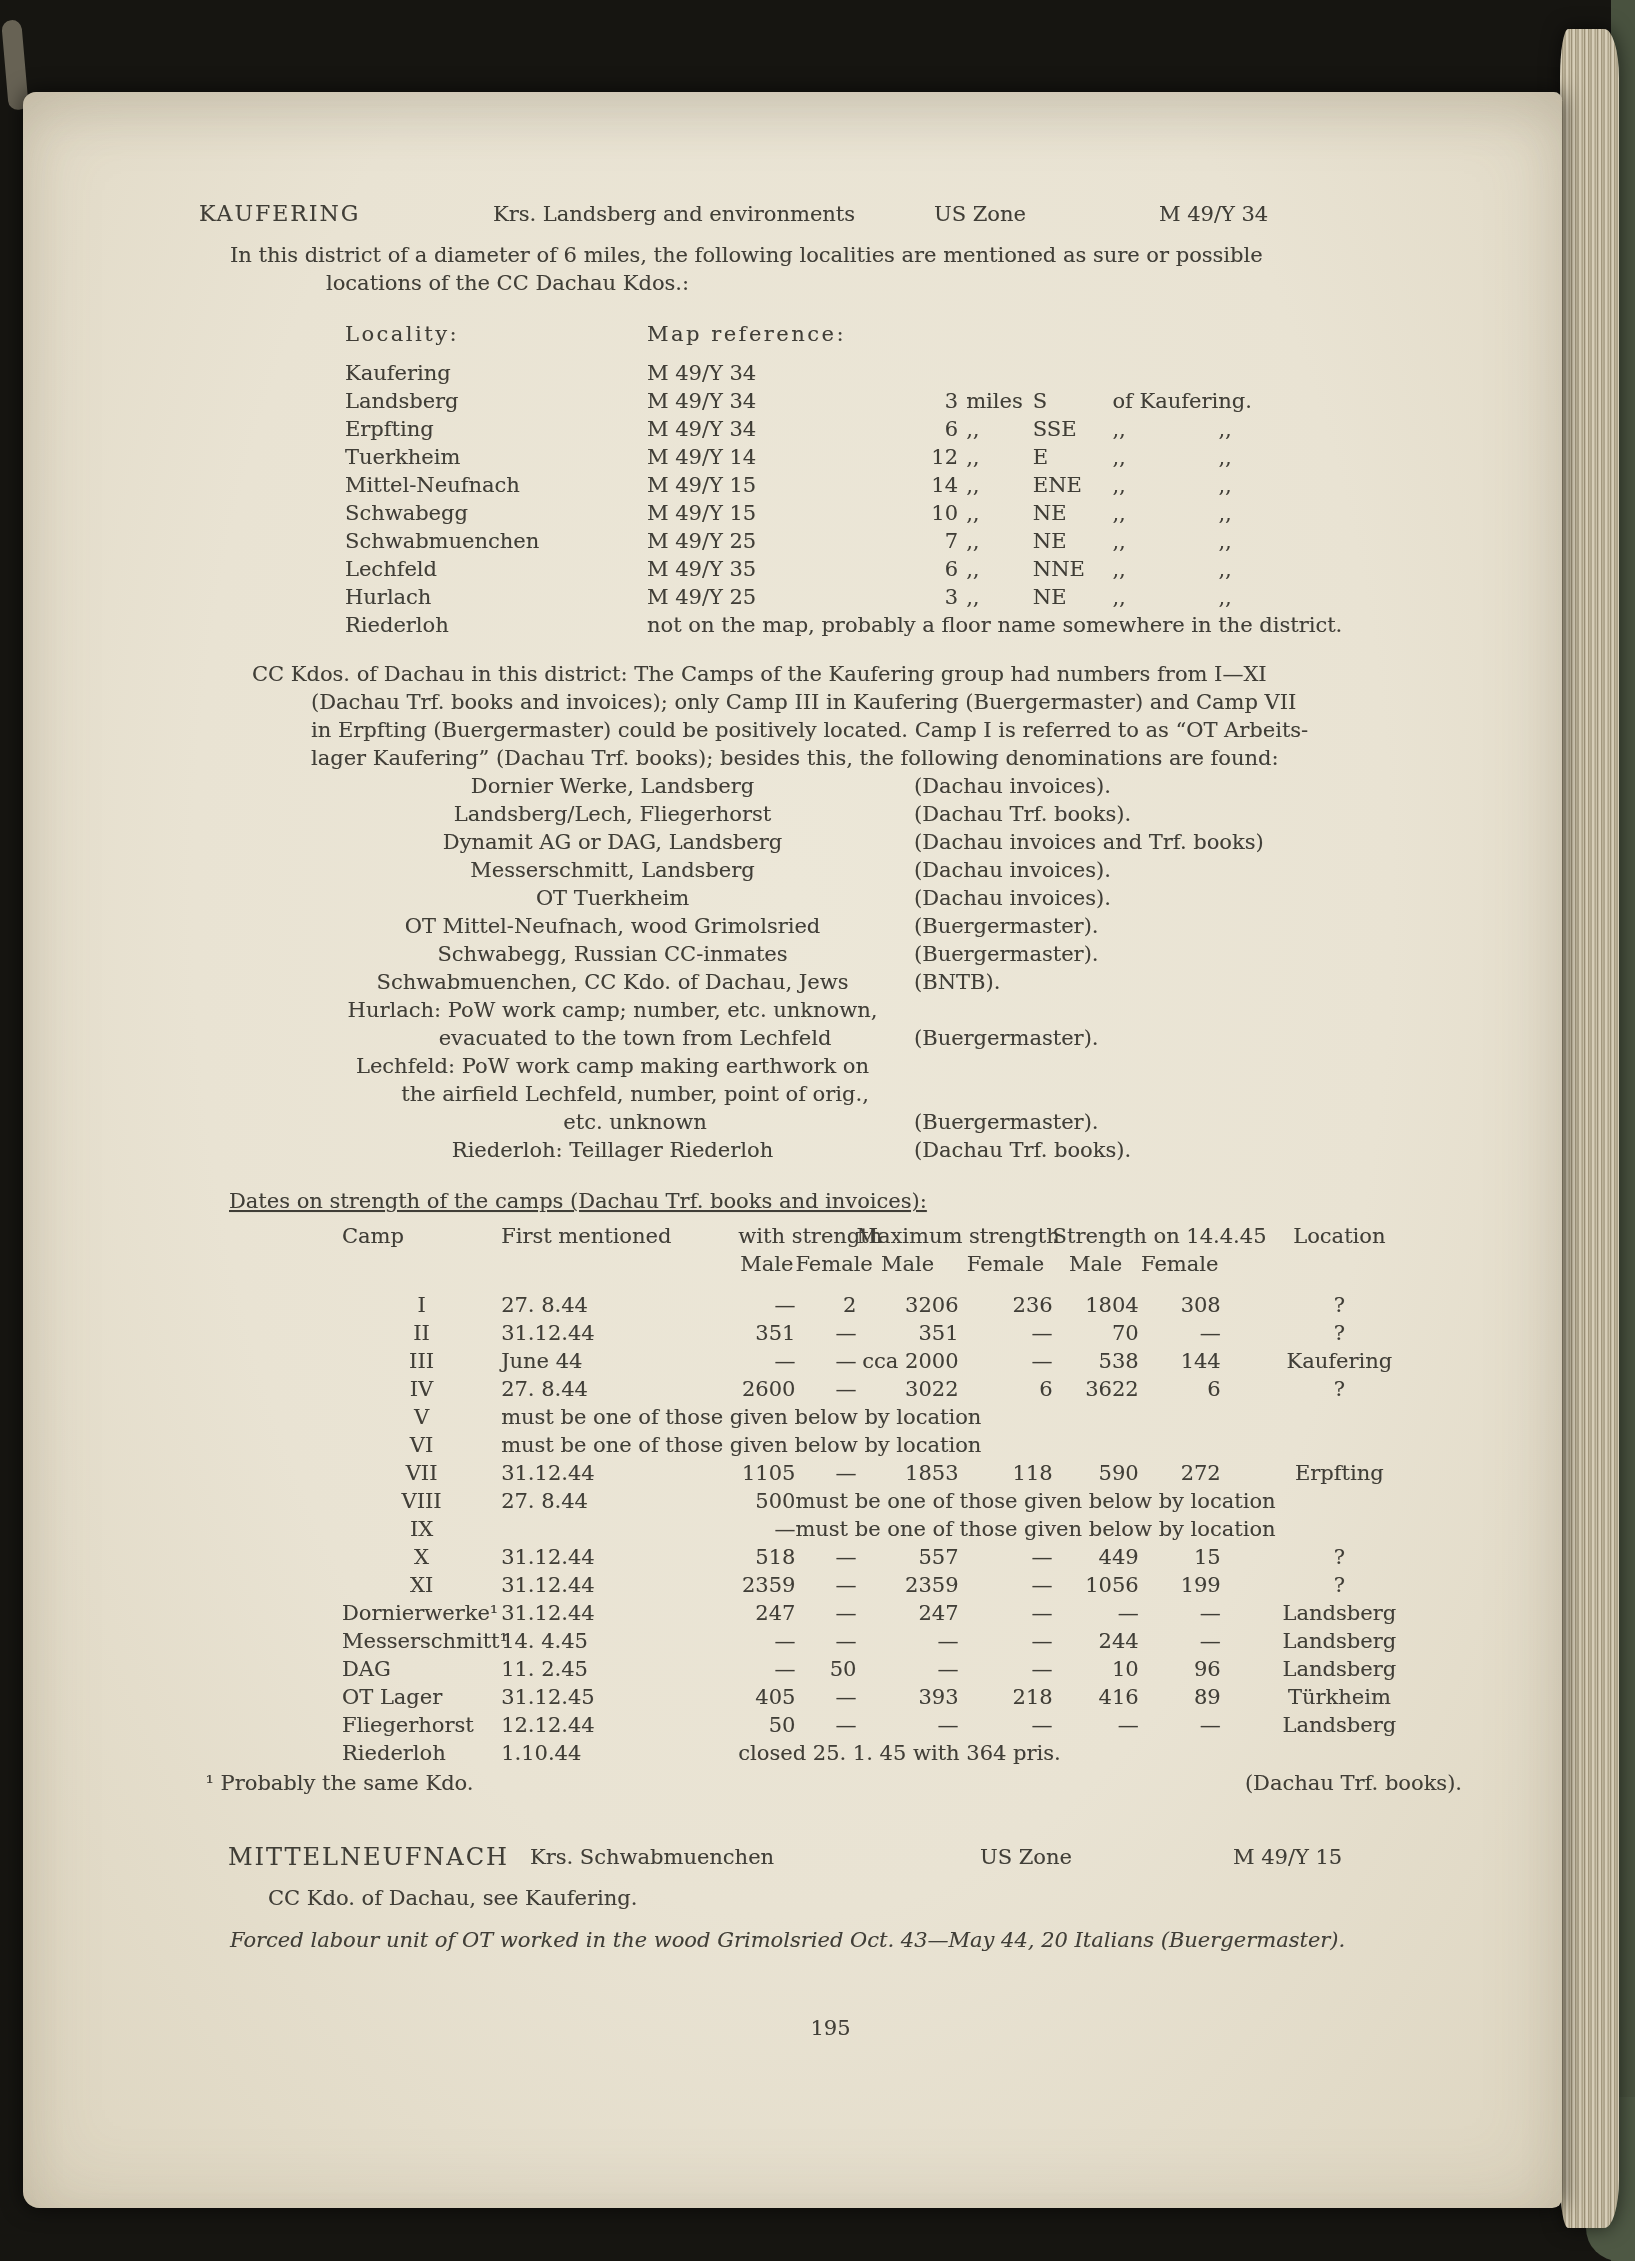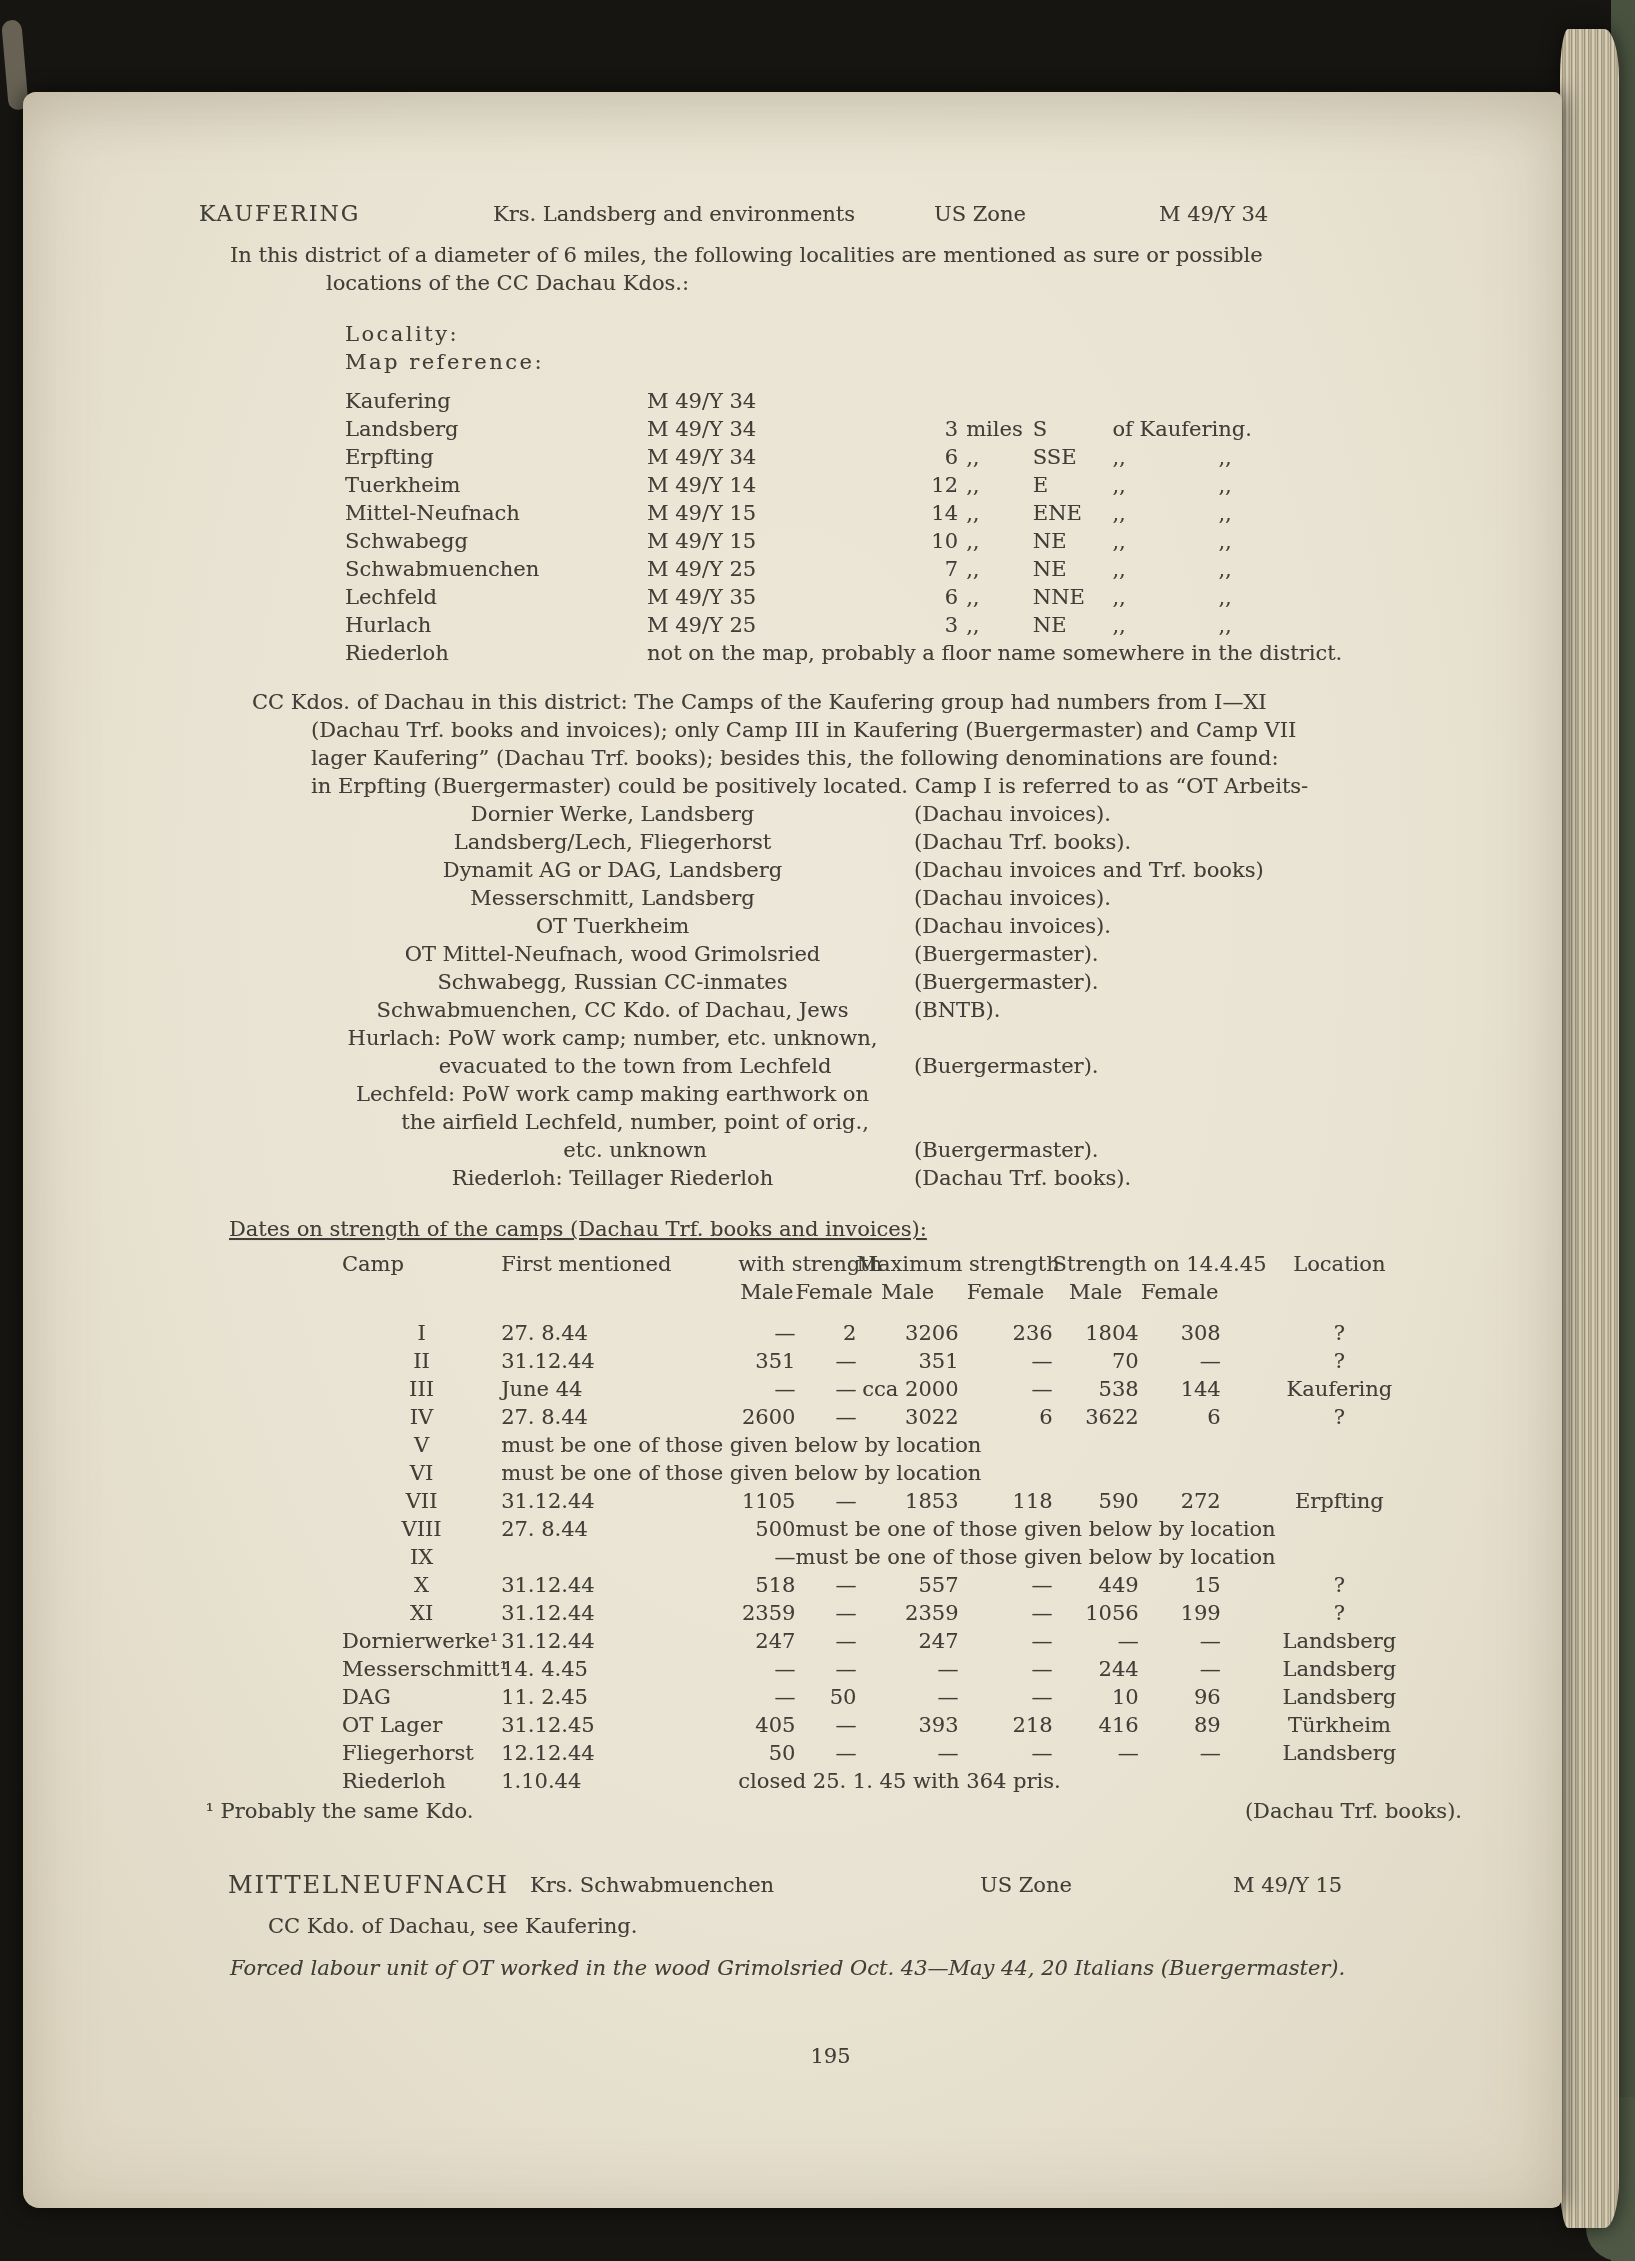--- a/index.html
+++ b/index.html
@@ -40,21 +40,21 @@
   .mhead { display:flex; margin-left:29px; margin-top:46px; }
   .mhead .ht { width:302px; font-size:24px; letter-spacing:2px; }
   .mhead .hr { width:450px; }
   .mhead .hz { width:253px; }
 
   .intro1 { margin-top:13px; margin-left:31px; }
   .intro2 { margin-left:127px; }
 
   
   .loc-table { margin-top:23px; margin-left:146px; }
-  .loc-head { display:flex; letter-spacing:2.5px; margin-bottom:11.4px;flex-direction:column; }
+  .loc-head { display:flex; letter-spacing:2.5px; margin-bottom:11.4px; }
   .loc-head .lc-name { letter-spacing:2.5px; }
   .loc-row { display:flex; height:28px; }
   .lc-name { width:302px; }
   .lc-ref  { width:270px; }
   .lc-num  { width:41px; text-align:right; }
   .lc-unit { width:65px; padding-left:8.2px; }
   .lc-dir  { width:78px; padding-left:9.8px; }
   .lc-t1   { width:106px; padding-left:11.4px; white-space:nowrap; }
   .lc-t2   { width:49px;  padding-left:11.4px; }
   .lc-note { flex:1; }
@@ -207,22 +207,22 @@
       </div>
       <div class="loc-row">
         <span class="lc-name">Riederloh</span>
         <span class="lc-note">not on the map, probably a floor name somewhere in the district.</span>
       </div>
     </div>
 
     <div class="cc">
       <div class="cc1">CC Kdos. of Dachau in this district: The Camps of the Kaufering group had numbers from I—XI</div>
       <div class="ccx">(Dachau Trf. books and invoices); only Camp III in Kaufering (Buergermaster) and Camp VII</div>
+      <div class="ccx">in Erpfting (Buergermaster) could be positively located. Camp I is referred to as “OT Arbeits-</div>
       <div class="ccx">lager Kaufering” (Dachau Trf. books); besides this, the following denominations are found:</div>
-      <div class="ccx">in Erpfting (Buergermaster) could be positively located. Camp I is referred to as “OT Arbeits-</div>
     </div>
 
     <div>
       <div class="den">
         <span class="dt">Dornier Werke, Landsberg</span>
         <span class="ds">(Dachau invoices).</span>
       </div>
       <div class="den">
         <span class="dt">Landsberg/Lech, Fliegerhorst</span>
         <span class="ds">(Dachau Trf. books).</span>

